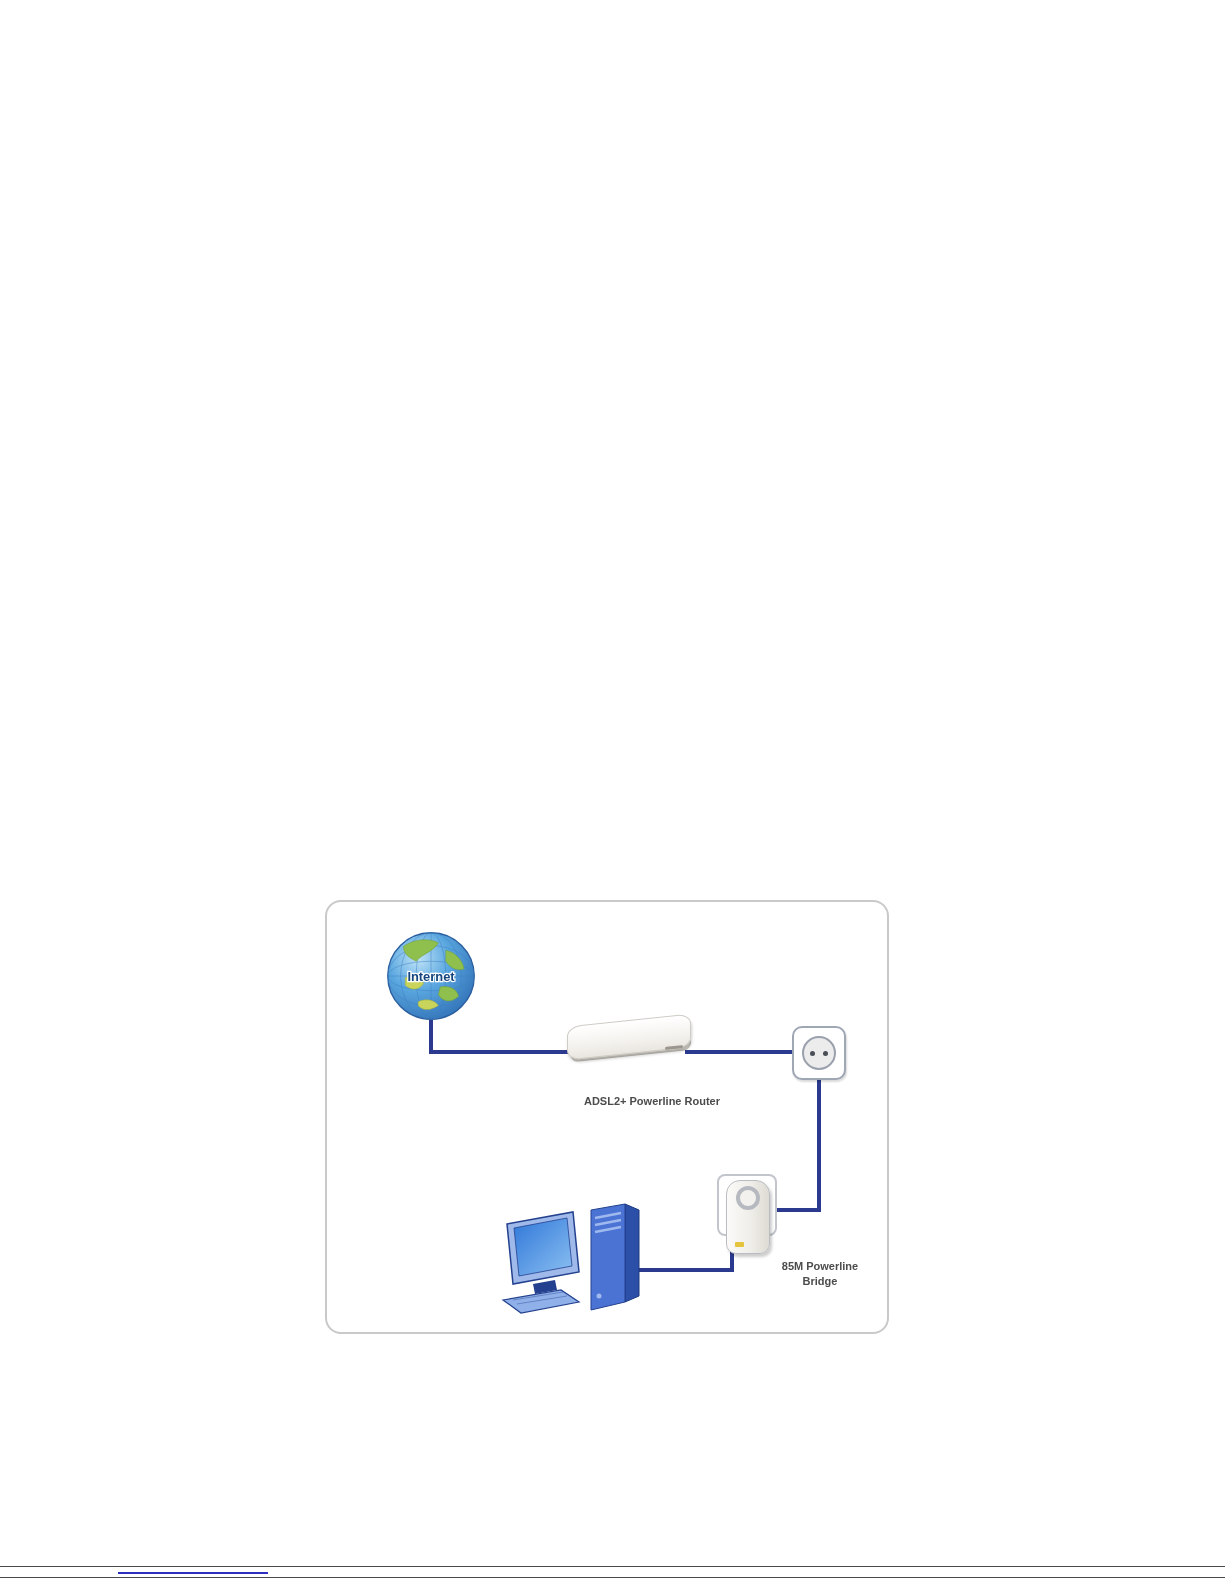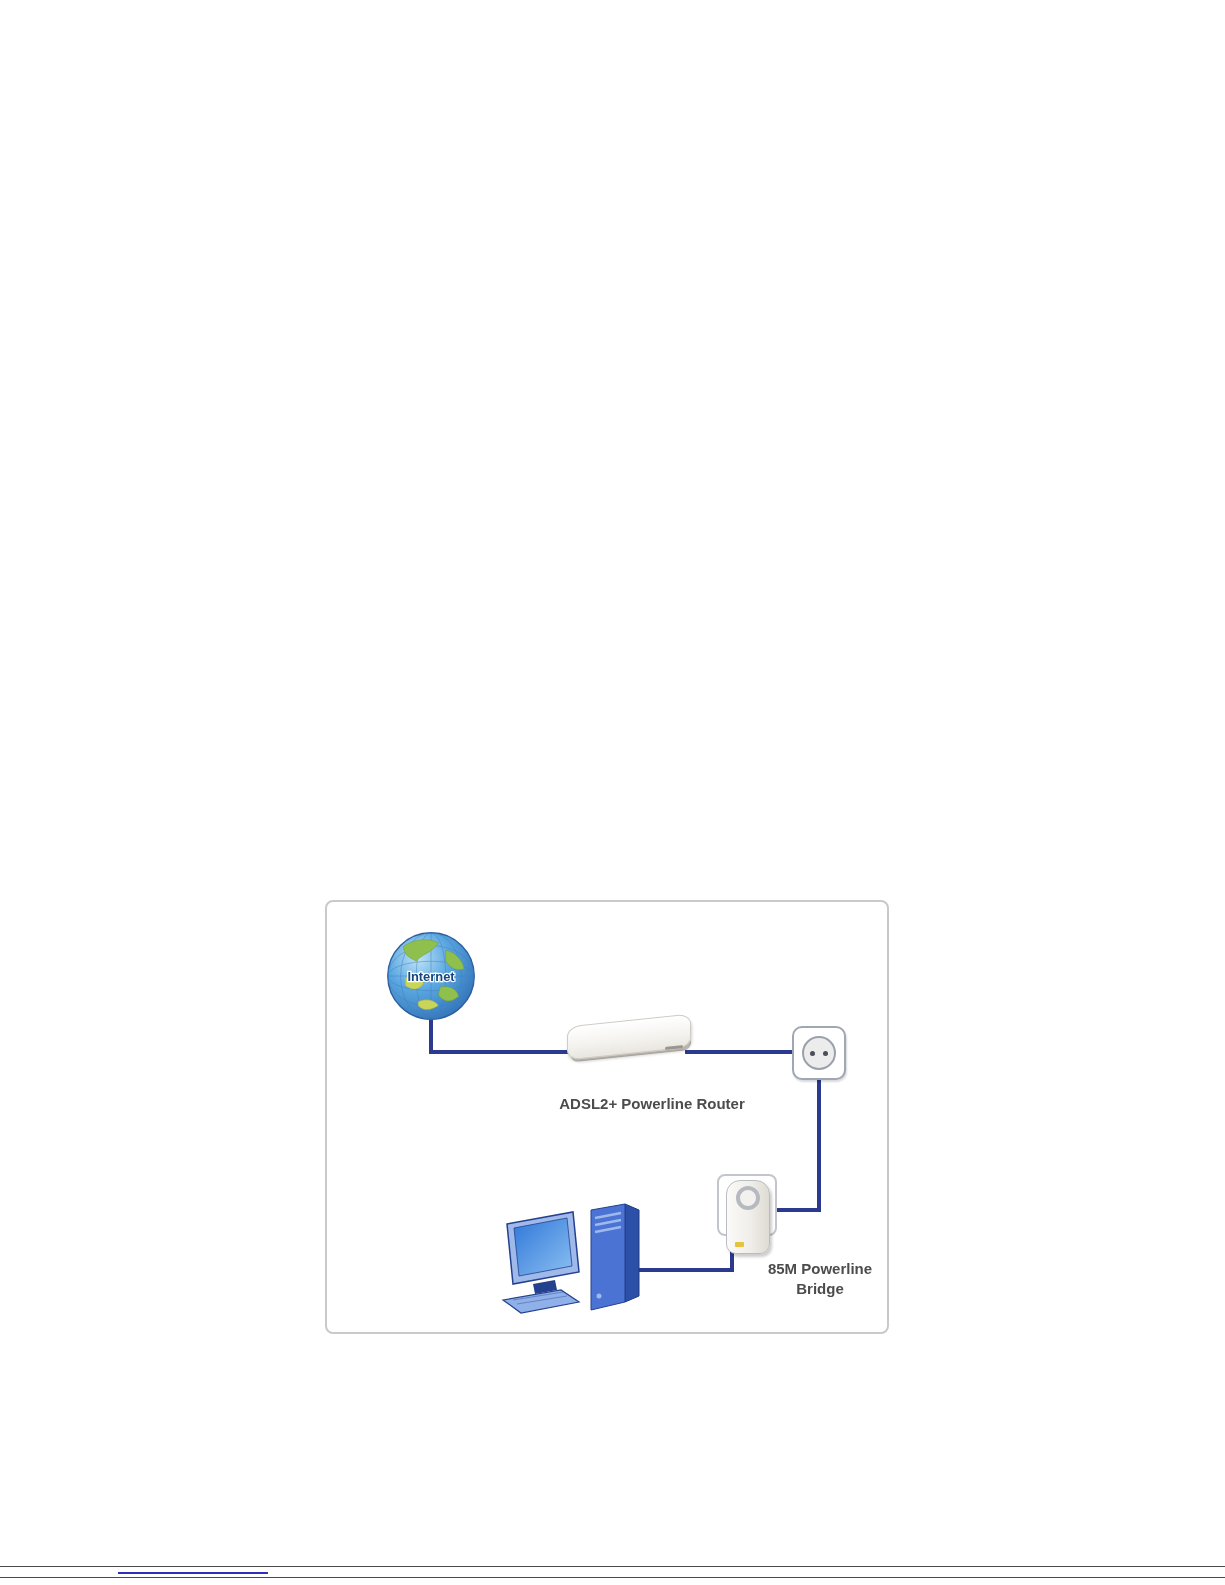--- a/index.html
+++ b/index.html
@@ -18,21 +18,21 @@
 
   
   .diagram-panel {
     position: absolute;
     left: 325px;
     top: 900px;
     width: 560px;
     height: 430px;
     background: #ffffff;
     border: 2px solid #c9c9c9;
-    border-radius: 8px;
+    border-radius: 16px;
   }
 
   
   .line {
     position: absolute;
     background: #2b3a8f;
   }
 
   
   .globe-wrap {
@@ -81,21 +81,21 @@
     width: 18px;
     height: 3px;
     background: #9a968e;
     border-radius: 2px;
     transform: skewY(-6deg);
   }
 
   
   .diagram-label {
     position: absolute;
-    font-size: 15px;
+    font-size: 11px;
     font-weight: 700;
     color: #4c4c4c;
     line-height: 1.35;
   }
   .router-label {
     left: 185px;
     top: 192px;
     width: 280px;
     text-align: center;
   }

